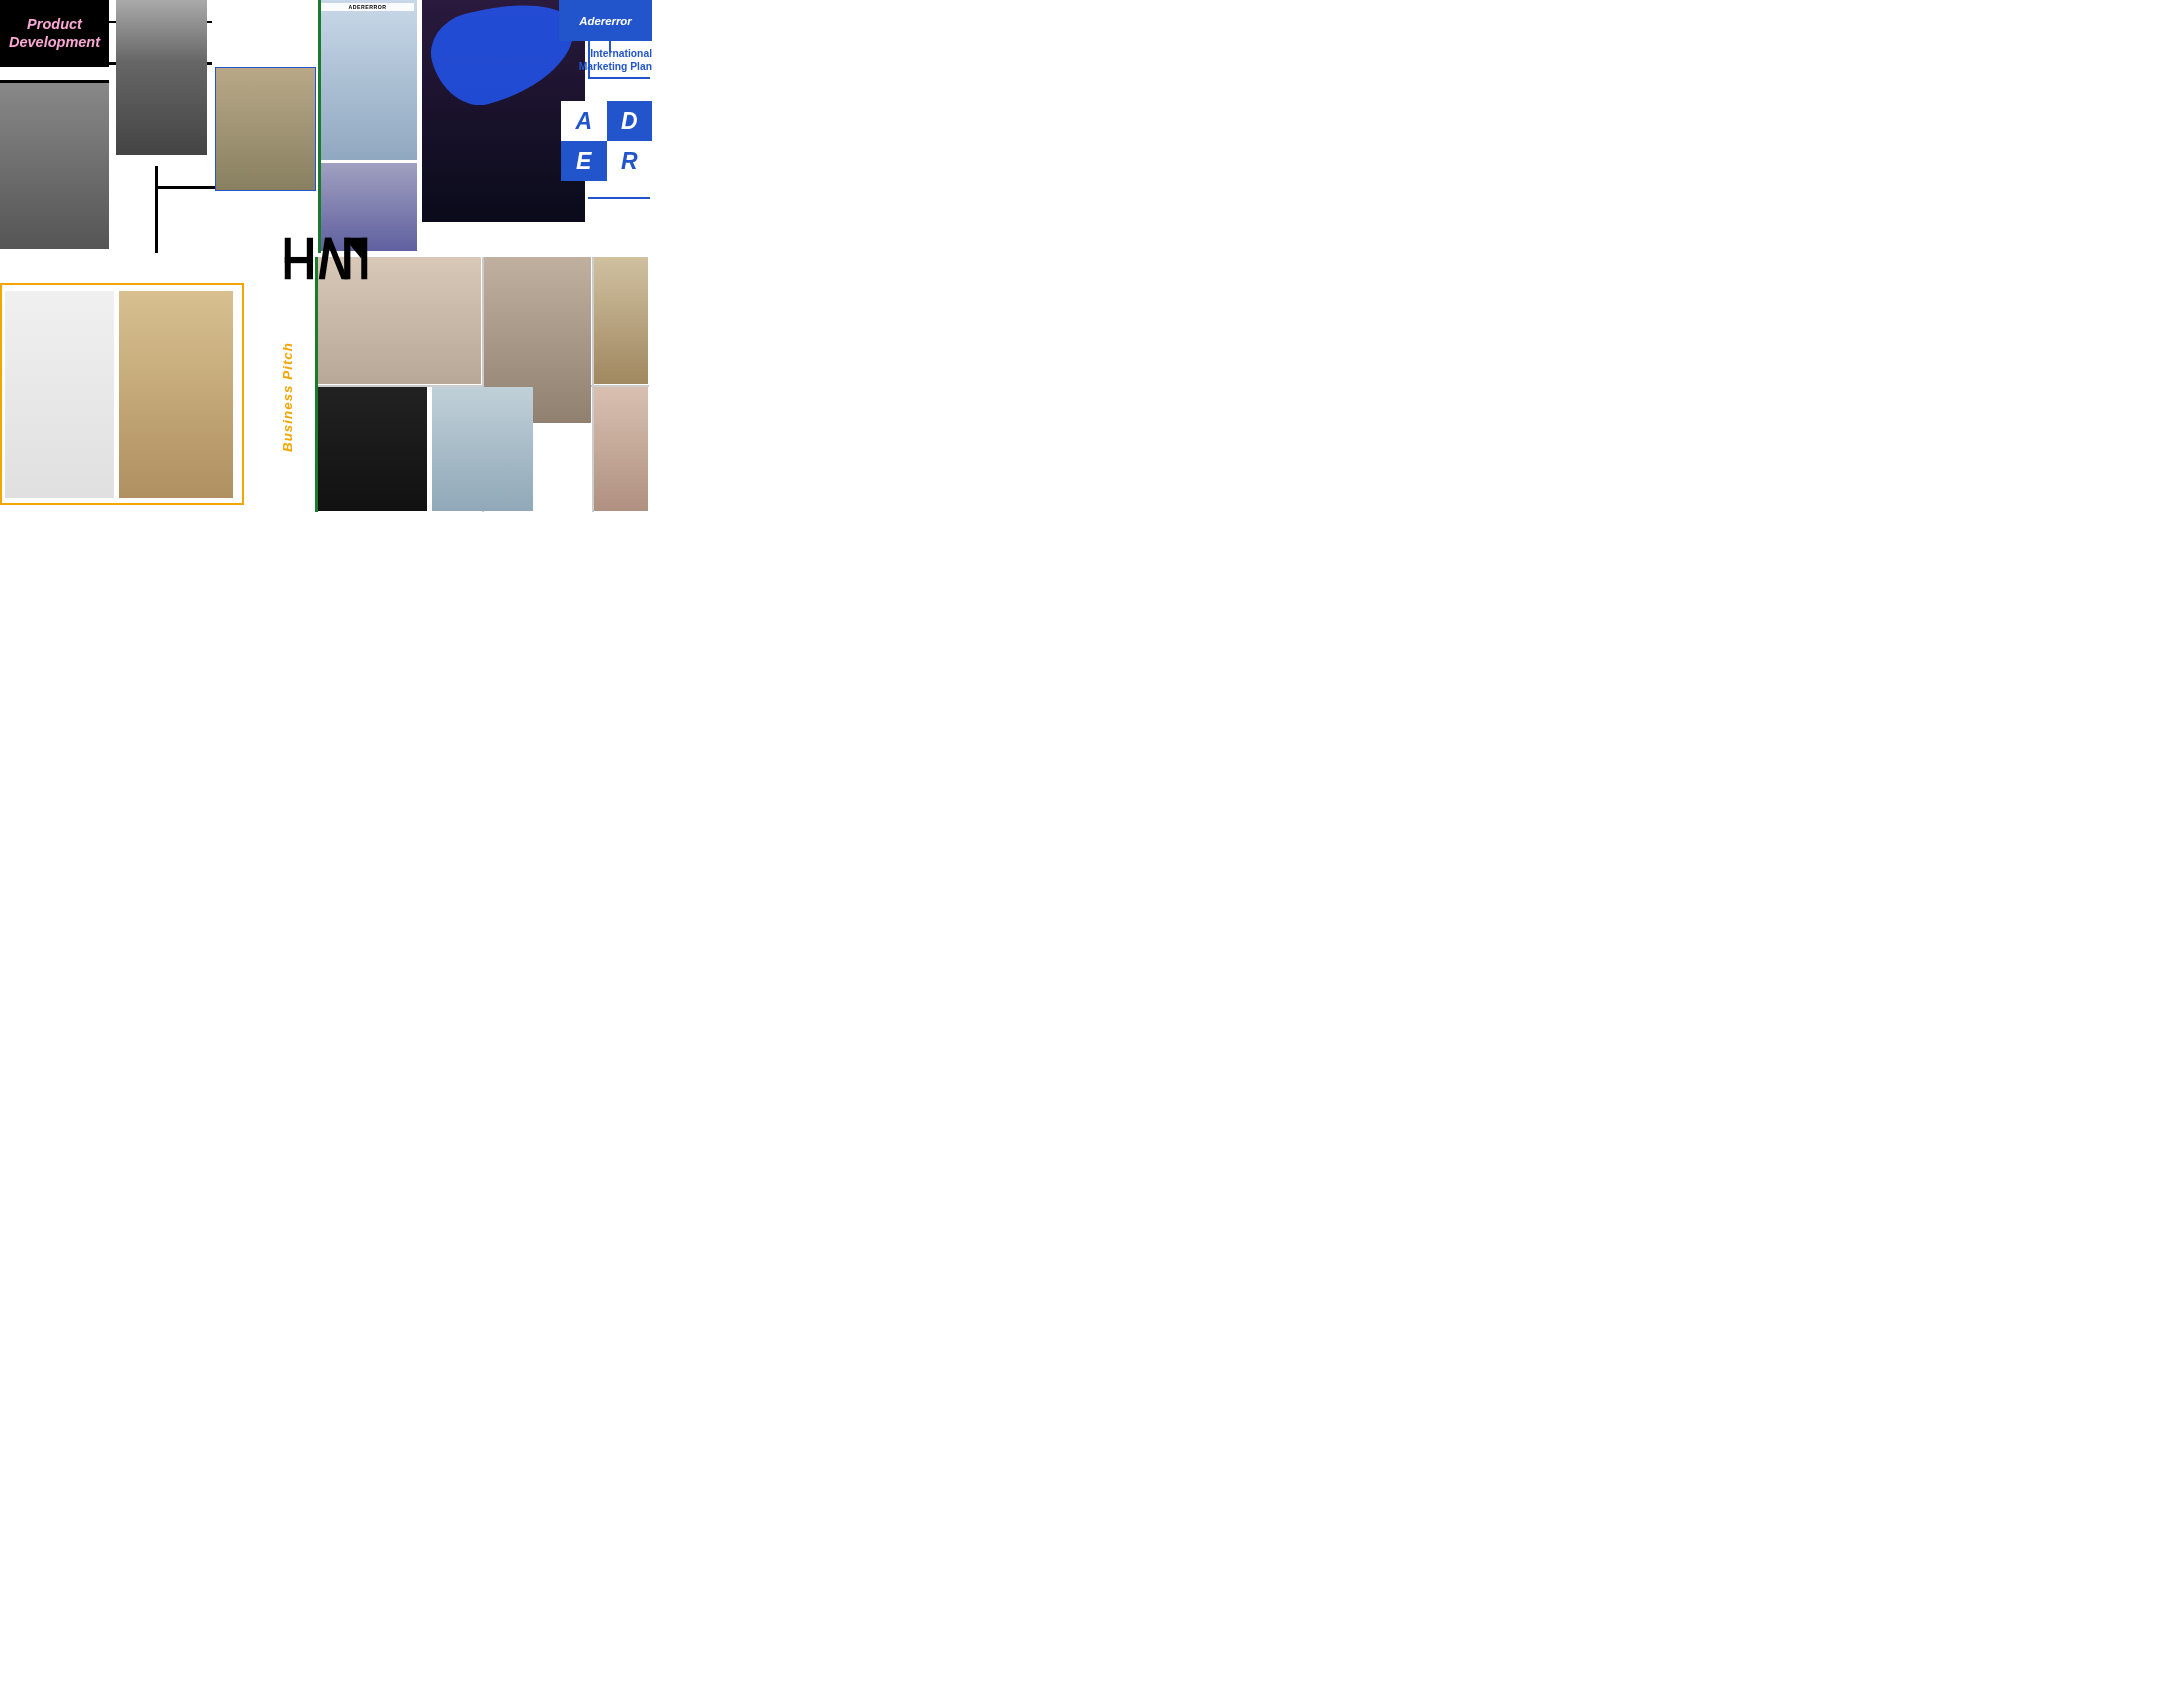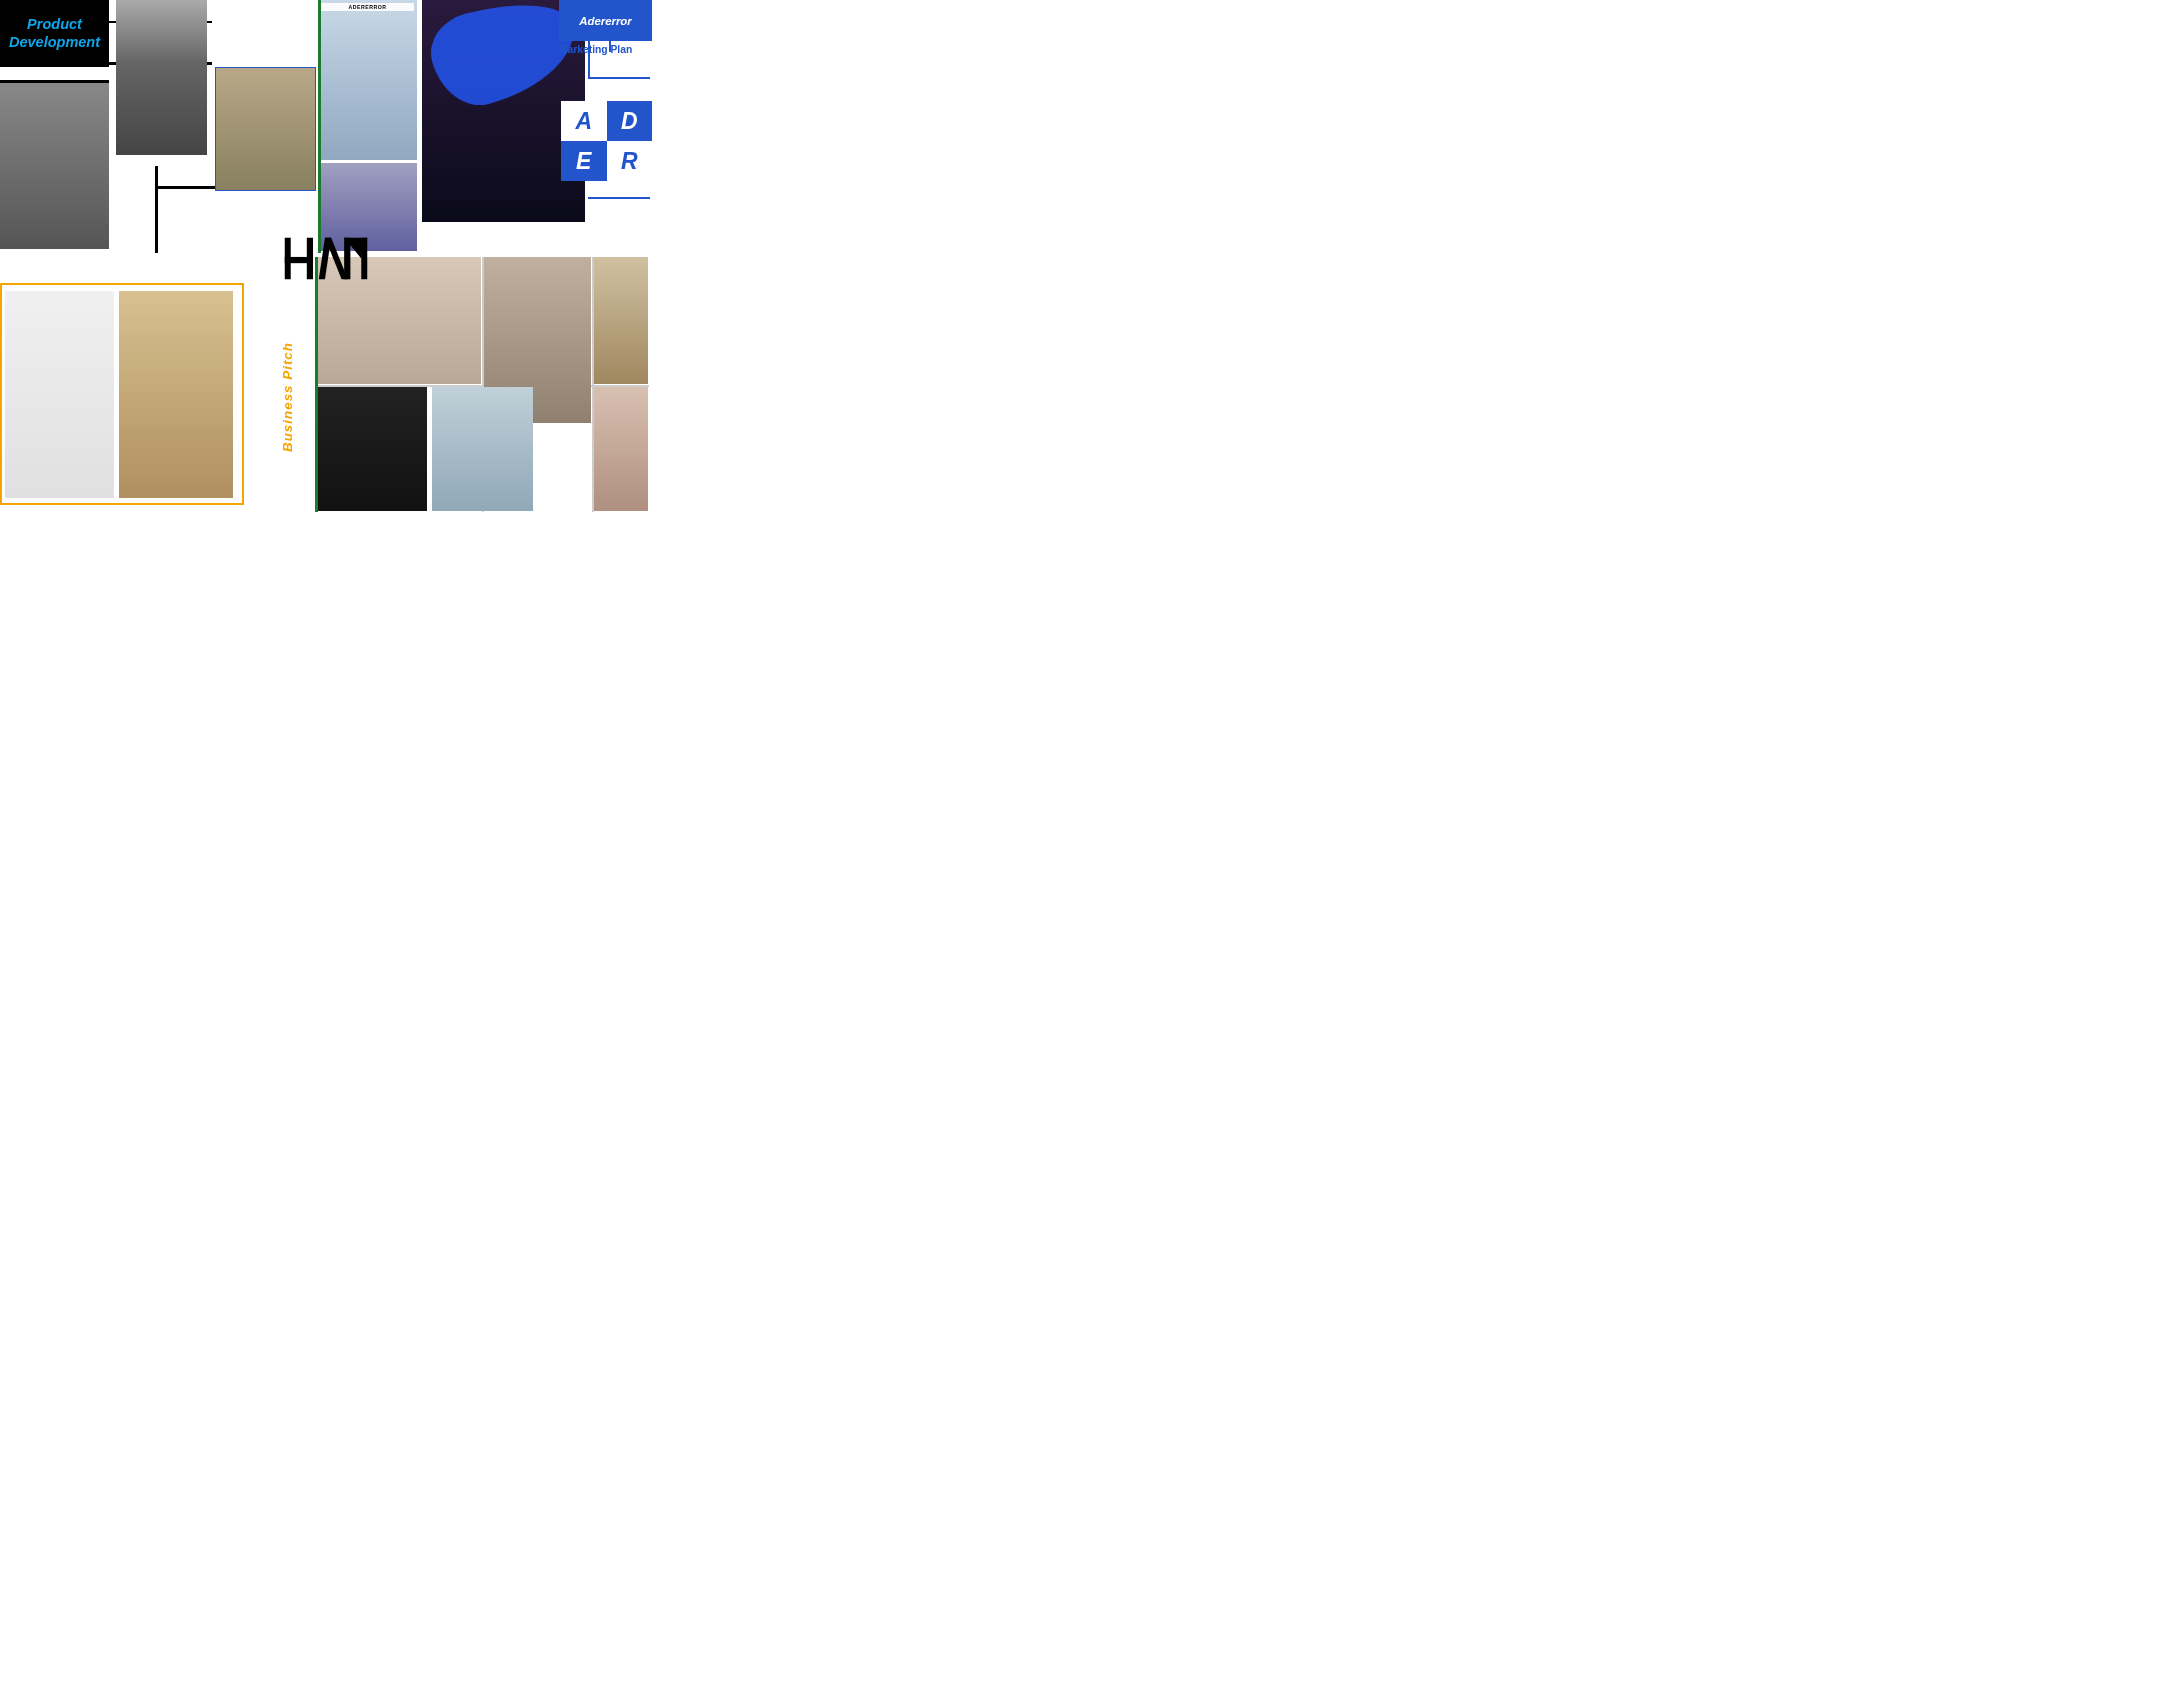--- a/index.html
+++ b/index.html
@@ -49,21 +49,21 @@
       width: 109px;
       height: 67px;
       background: #000;
       display: flex;
       align-items: center;
       justify-content: center;
       z-index: 5;
     }
 
     .product-dev-text {
-      color: #0ea5e9;
+      color: #f9a8d4;
       font-size: 14.5px;
       font-weight: 900;
       text-align: center;
       line-height: 1.2;
       font-style: italic;
     }
 
     
     .black-line-h1 {
       position: absolute;
@@ -248,23 +248,23 @@
     .ader-blue-box-text {
       color: #fff;
       font-size: 11.4px;
       font-weight: 900;
       font-style: italic;
     }
 
     .international-text {
       position: absolute;
       right: 0;
-      top: 30px;
+      top: 47px;
       width: 93px;
-      text-align: left;
+      text-align: right;
       color: #2255cc;
       font-size: 10.3px;
       font-weight: 900;
       line-height: 1.3;
     }
 
     
     .ader-letters-box {
       position: absolute;
       right: 0;

